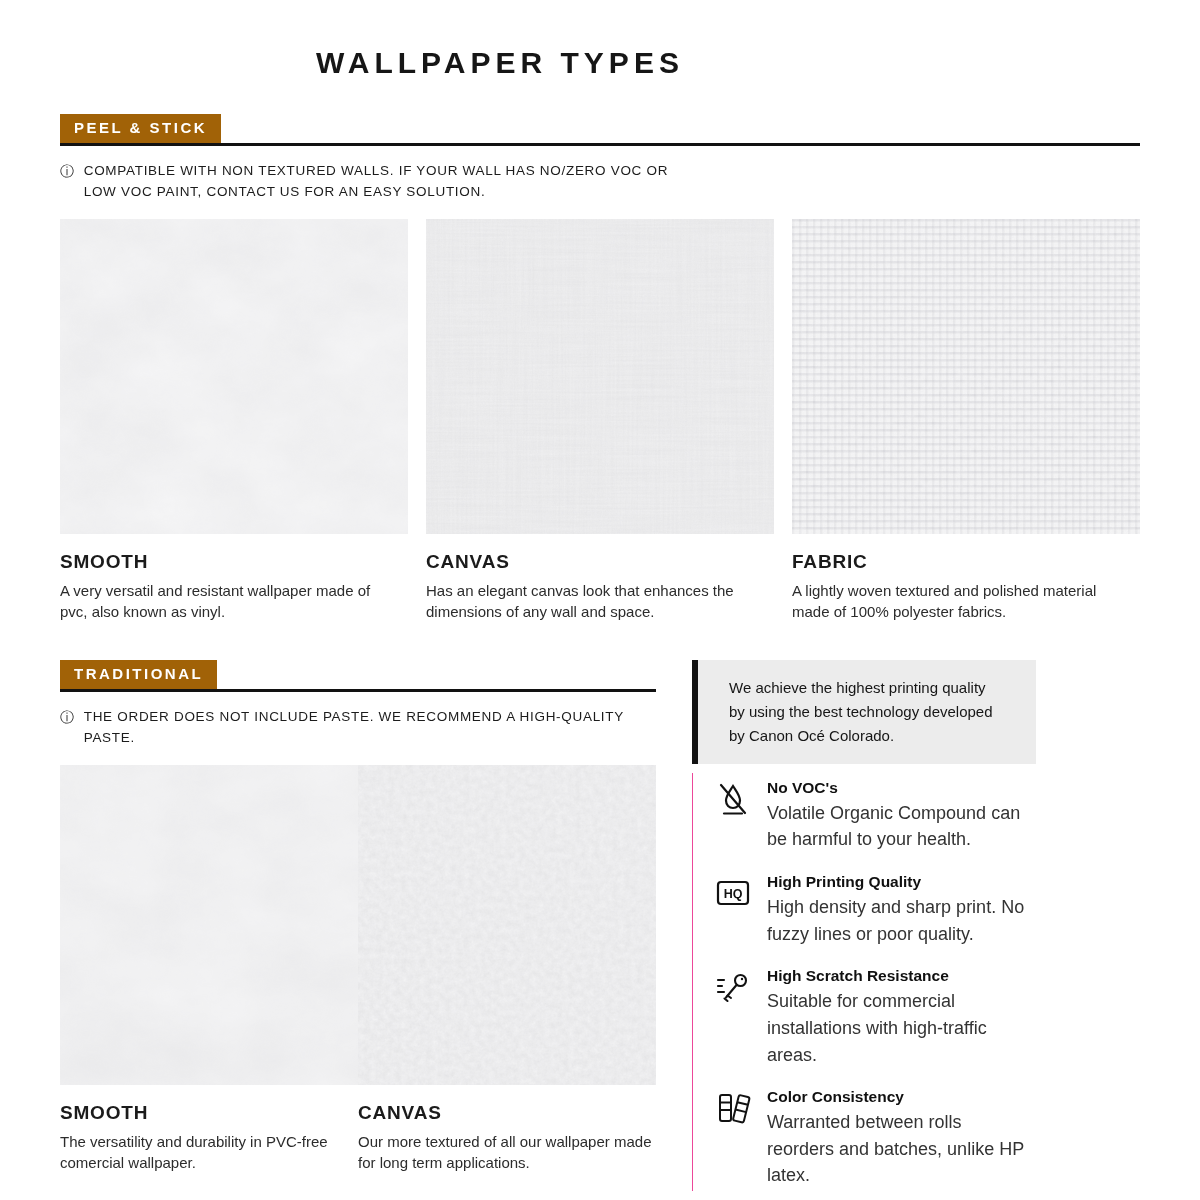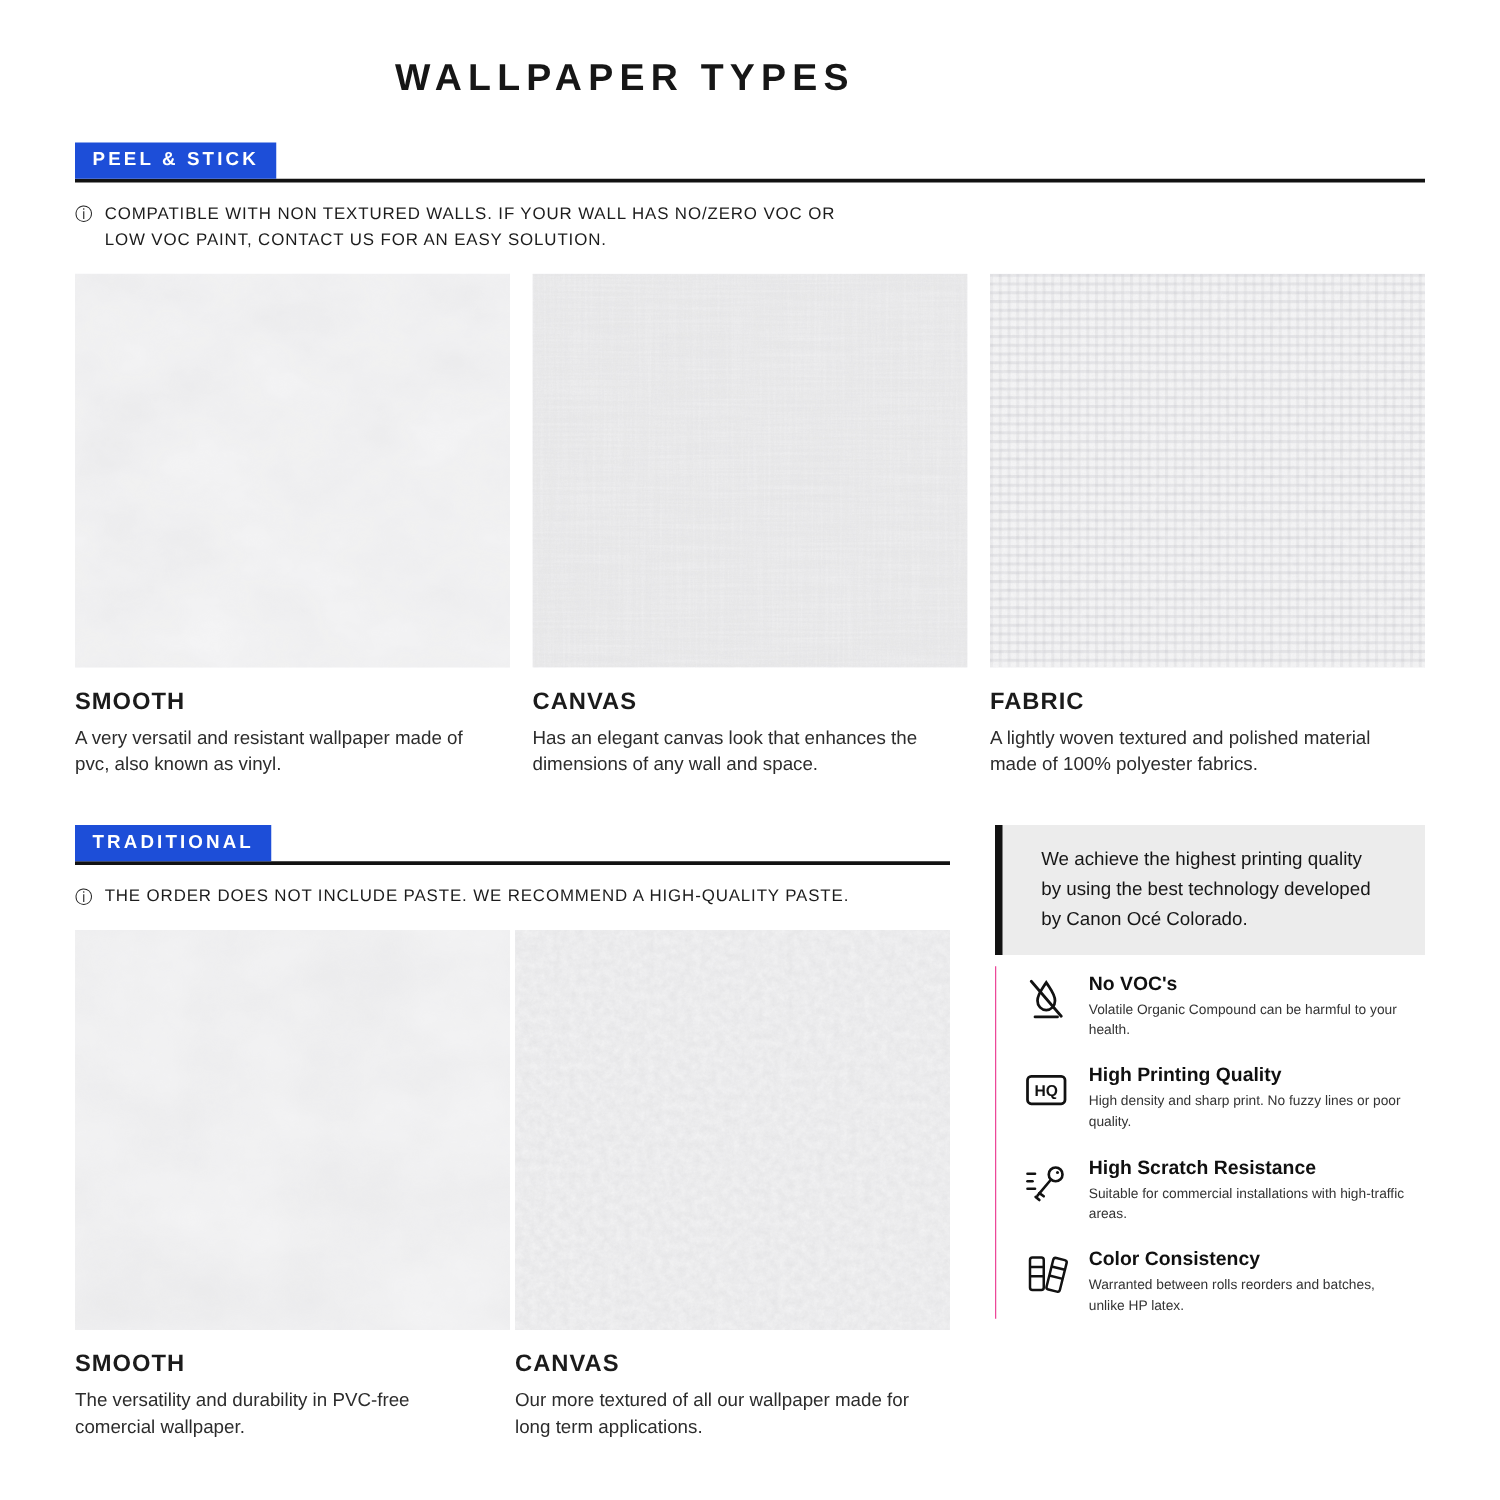--- a/index.html
+++ b/index.html
@@ -12,55 +12,55 @@
   .page { width:1200px; height:1200px; padding:46px 60px 0 60px; overflow:hidden; }
 
   .title {
     width:880px; text-align:center;
     font-size:30px; font-weight:700; letter-spacing:5px;
     color:#161616;
   }
 
   .sec-header { border-bottom:3px solid #121212; margin-top:34px; line-height:0; }
   .sec-label {
-    display:inline-block; background:#1d4ed8; color:#ffffff;
+    display:inline-block; background:#a16207; color:#ffffff;
     font-size:15px; font-weight:700; letter-spacing:2.5px;
     padding:5px 14px 6px; line-height:1.2;
   }
 
   .note { display:flex; gap:9px; margin-top:15px; font-size:13.5px; letter-spacing:0.7px; line-height:1.55; color:#1c1c1c; }
   .note .info-ic { font-size:14px; line-height:1.45; }
   .sec1 .note-text { max-width:600px; }
 
   .swatch-row { display:flex; justify-content:space-between; margin-top:16px; }
   .swatch { width:348px; }
   .swatch-img { width:100%; height:315px; position:relative; overflow:hidden; background:#f4f4f5; }
   .sec2 .swatch-img { height:320px; }
   .tex { position:absolute; inset:0; width:100%; height:100%; display:block; }
 
   .sw-name { margin-top:17px; font-size:19px; font-weight:700; letter-spacing:0.8px; color:#1b1b1b; }
   .sw-desc { margin-top:7px; font-size:15px; line-height:1.4; color:#2c2c2c; max-width:335px; }
 
   .bottom { display:flex; margin-top:38px; }
-  .left { width:700px; }
+  .left { width:596px; }
   .left .sec-header { margin-top:0; }
   .right { width:344px; margin-left:36px; }
 
   .quality-box {
     background:#ececec; border-left:6px solid #121212;
     padding:16px 31px; font-size:15px; line-height:1.6; color:#161616;
   }
 
   .features { border-left:1px solid #ec4899; margin-top:9px; padding:6px 0 2px 20px; }
   .feature { display:flex; gap:14px; margin-bottom:20px; }
   .feature:last-child { margin-bottom:0; }
   .f-icon { width:40px; flex:0 0 40px; }
   .f-icon svg { width:40px; height:40px; display:block; }
   .f-title { font-size:15.5px; font-weight:700; color:#101010; }
-  .f-desc { margin-top:3px; font-size:11px; line-height:1.48; color:#333333; max-width:258px; }
+  .f-desc { margin-top:3px; font-size:18px; line-height:1.48; color:#333333; max-width:258px; }
 </style>
 </head>
 <body>
 
 <div class="page">
 
   <h1 class="title">WALLPAPER TYPES</h1>
 
   <section class="sec sec1">
     <div class="sec-header">

